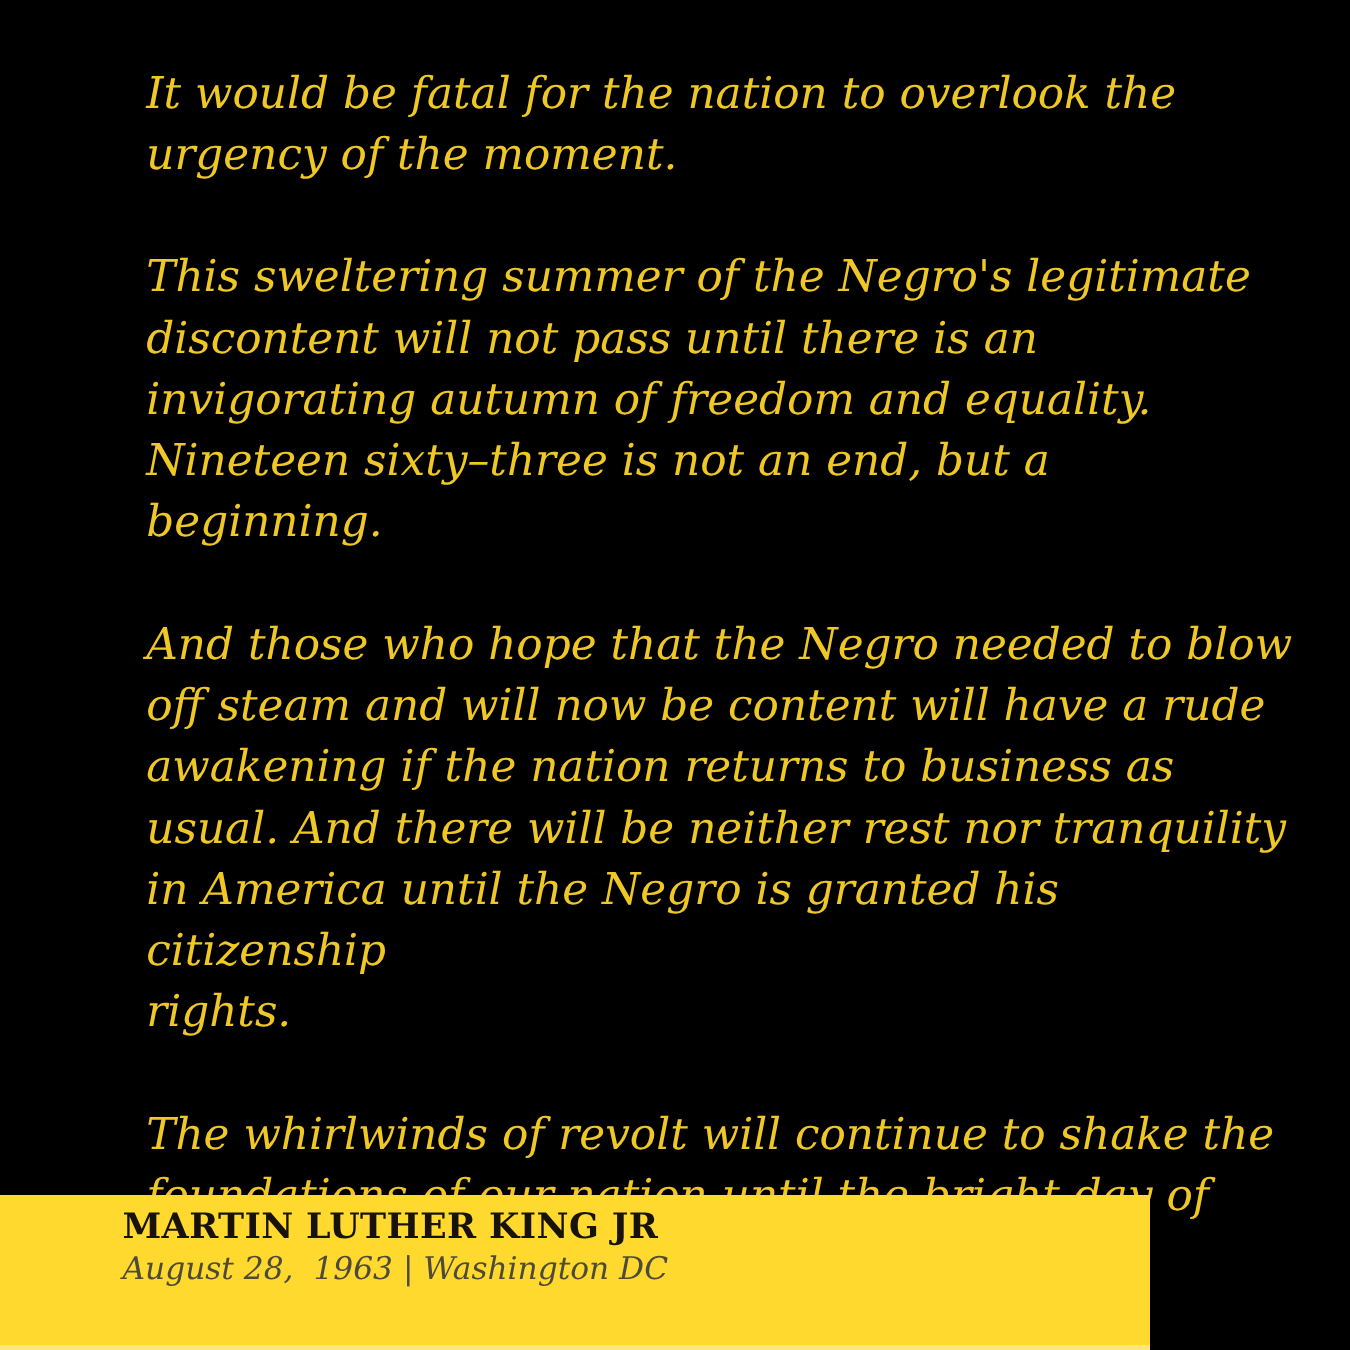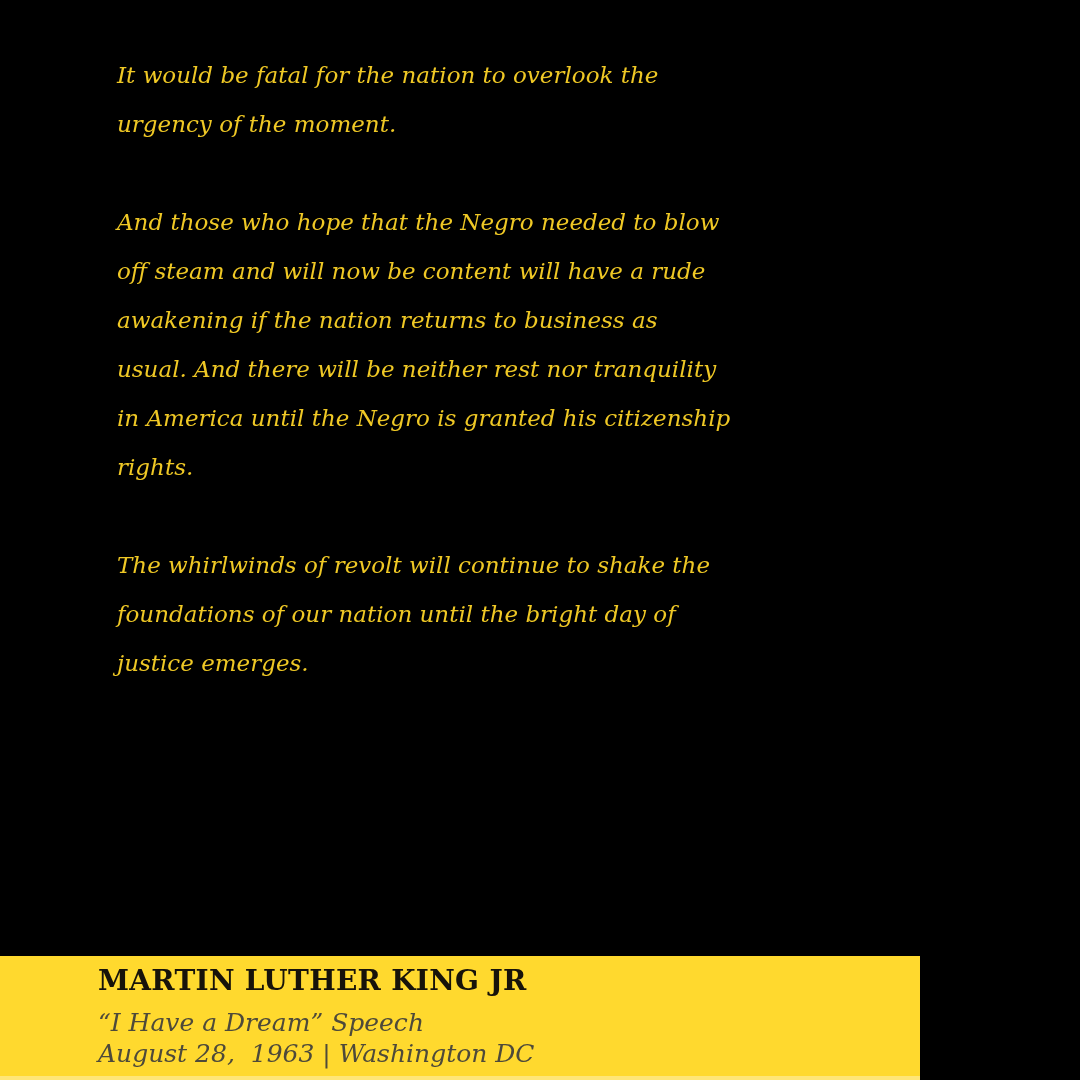--- a/index.html
+++ b/index.html
@@ -17,21 +17,21 @@
   .quote {
     position: absolute;
     left: 117px;
     top: 51px;
     right: 40px;
   }
   .quote p {
     margin: 0 0 49px 0;
     font-family: "DejaVu Serif", serif;
     font-style: italic;
-    font-size: 23px;
+    font-size: 35px;
     line-height: 49px;
     color: var(--quote-text, #efc825);
     white-space: pre-line;
   }
   .quote p:last-child { margin-bottom: 0; }
   .footer {
     position: absolute;
     left: 0;
     top: 956px;
     width: 920px;
@@ -67,28 +67,31 @@
   }
   .source { margin-top: 8px; }
 </style>
 </head>
 <body>
 
 <div class="canvas">
   <main class="quote">
     <p>It would be fatal for the nation to overlook the
 urgency of the moment.</p>
+    <p>This sweltering summer of the Negro's legitimate
+discontent will not pass until there is an
+invigorating autumn of freedom and equality.
+Nineteen sixty–three is not an end, but a beginning.</p>
     <p>And those who hope that the Negro needed to blow
 off steam and will now be content will have a rude
 awakening if the nation returns to business as
 usual. And there will be neither rest nor tranquility
 in America until the Negro is granted his citizenship
 rights.</p>
     <p>The whirlwinds of revolt will continue to shake the
 foundations of our nation until the bright day of
 justice emerges.</p>
   </main>
   <footer class="footer">
     <div class="author">MARTIN LUTHER KING JR</div>
-    <div class="meta source">“I Have a Dream” Speech</div>
     <div class="meta date">August 28,  1963 | Washington DC</div>
   </footer>
 </div>
 
 </body></html>

